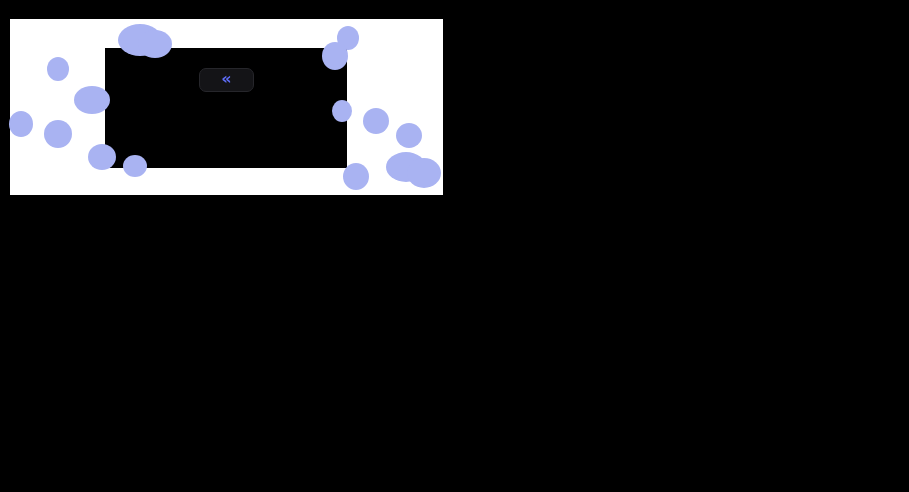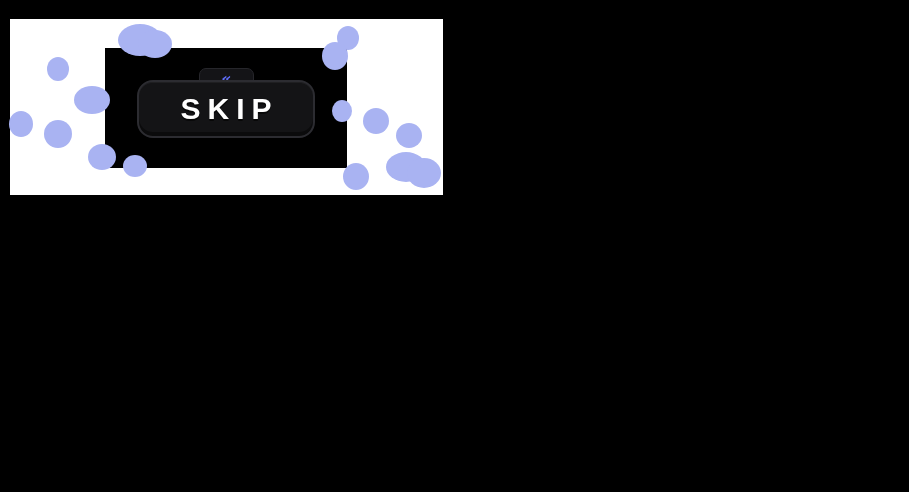--- a/index.html
+++ b/index.html
@@ -99,23 +99,20 @@
 
 <div class="stage">
 
   <div class="panel">
     <div class="inner-black">
 
       <div class="collapse-tab">
         <span class="chevrons">«</span>
       </div>
 
-      <button class="skip-btn">
-        <span class="skip-label">SKIP</span>
-      </button>
 
     </div>
   </div>
 
   <div class="blob-layer">
       <div class="blob" style="left: 118px; top: 24px; width: 44px; height: 32px;"></div>
       <div class="blob" style="left: 138px; top: 30px; width: 34px; height: 28px;"></div>
       <div class="blob" style="left: 337px; top: 26px; width: 22px; height: 24px;"></div>
       <div class="blob" style="left: 322px; top: 42px; width: 26px; height: 28px;"></div>
       <div class="blob" style="left: 47px; top: 57px; width: 22px; height: 24px;"></div>

